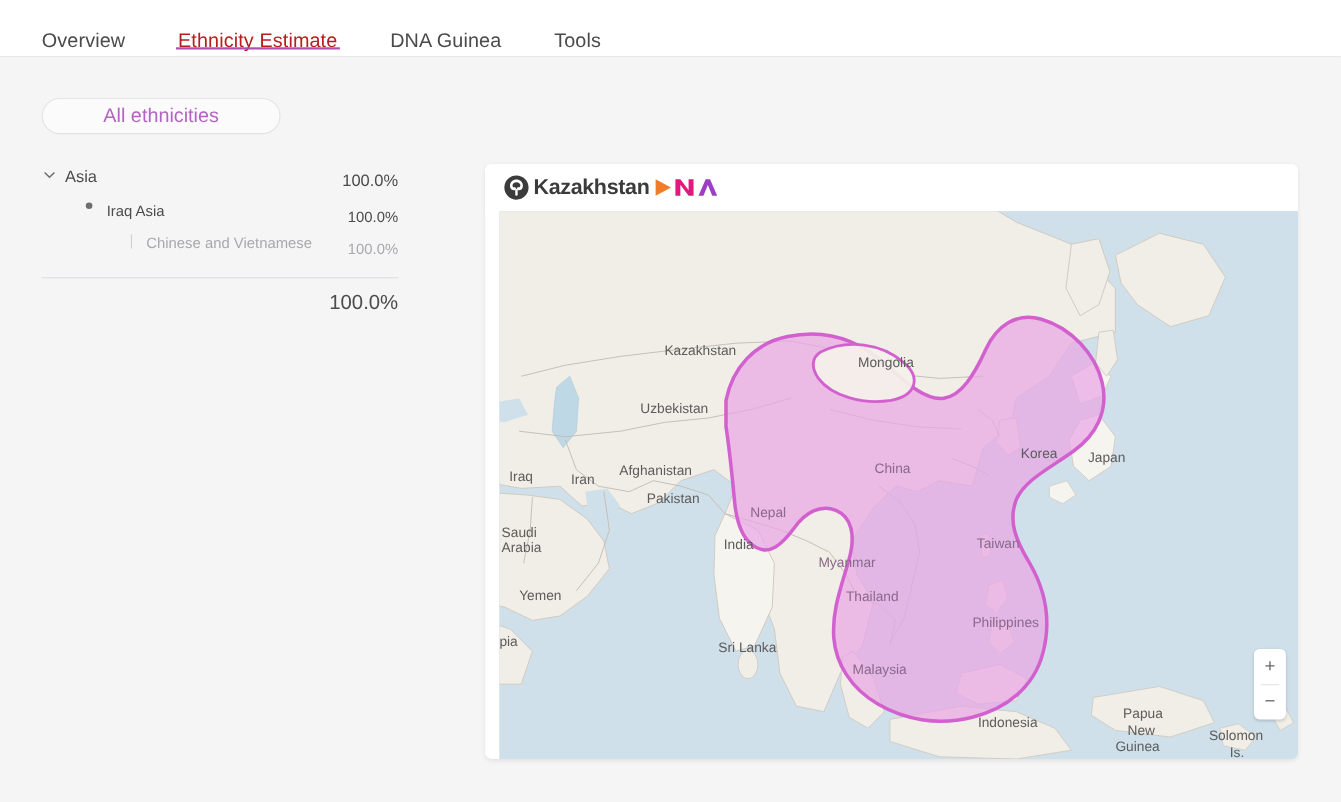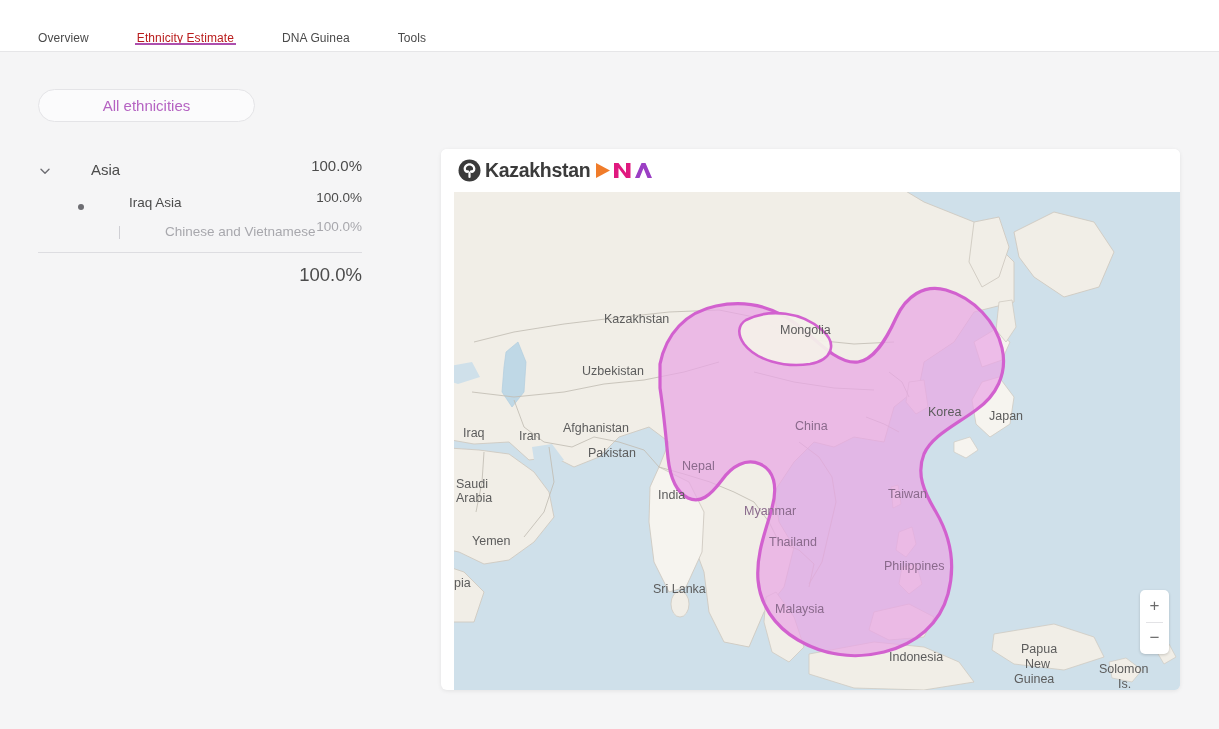--- a/index.html
+++ b/index.html
@@ -11,48 +11,48 @@
   }
 
   
   .topbar{
     position:absolute; left:0; top:0; width:1219px; height:52px;
     background:#ffffff; border-bottom:1px solid #e6e6e8;
   }
   .tabs{ position:absolute; left:38px; top:0; height:52px; display:flex; align-items:flex-start; }
   .tab{
     position:relative; height:52px; padding:23px 0 0 0; margin-right:48px;
-    font-size:12px; color:#4a4a4a; letter-spacing:.1px; white-space:nowrap;
+    font-size:18px; color:#4a4a4a; letter-spacing:.1px; white-space:nowrap;
     cursor:pointer; background:none; border:none; font-family:inherit;
   }
   .tab.active{ color:#a martyr; }
   .tab.active{ color:#b91c1c; }
   .tab.active .tab-underline{
     position:absolute; left:-2px; right:-2px; bottom:7px; height:2px; background:#ad4fae;
   }
 
   
   .seg-wrap{ position:absolute; left:38px; top:89px; }
   .seg{
     display:flex; height:33px; border:1px solid #e4e4e7; border-radius:17px;
     background:#fbfbfc; overflow:hidden;
   }
   .seg-btn{
     display:flex; align-items:center; justify-content:center;
-    font-size:15px; font-family:inherit; background:transparent;
+    font-size:18px; font-family:inherit; background:transparent;
     border:none; cursor:pointer; white-space:nowrap; padding:0 18px;
   }
   .seg-btn.sel{ color:#b563c2; width:215px; }
   .seg-btn.unsel{ color:#4a4a4a; width:215px; border-left:1px solid #e9e9ec; }
 
   
   .eth-list{ position:absolute; left:38px; top:152px; width:324px; }
   .eth-row{
-    position:relative; display:flex; align-items:flex-end;
-    height:26px; font-size:14.5px;gap:32px;
+    position:relative; display:flex; align-items:flex-start;
+    height:26px; font-size:14.5px;
   }
   .eth-row .pct{ position:absolute; right:0; top:50%; transform:translateY(-50%); }
 
   .row-l0 { color:#4c4c4c; font-size:15px; }
   .row-l0 .pct{ color:#4c4c4c; font-size:15px; }
   .row-l1 { color:#4c4c4c; font-size:13.5px; margin-top:6px; }
   .row-l1 .pct{ color:#4c4c4c; font-size:13.5px; }
   .row-l2 { color:#a8a8ad; font-size:13.5px; margin-top:3px; }
   .row-l2 .pct{ color:#a8a8ad; font-size:13.5px; }
 

